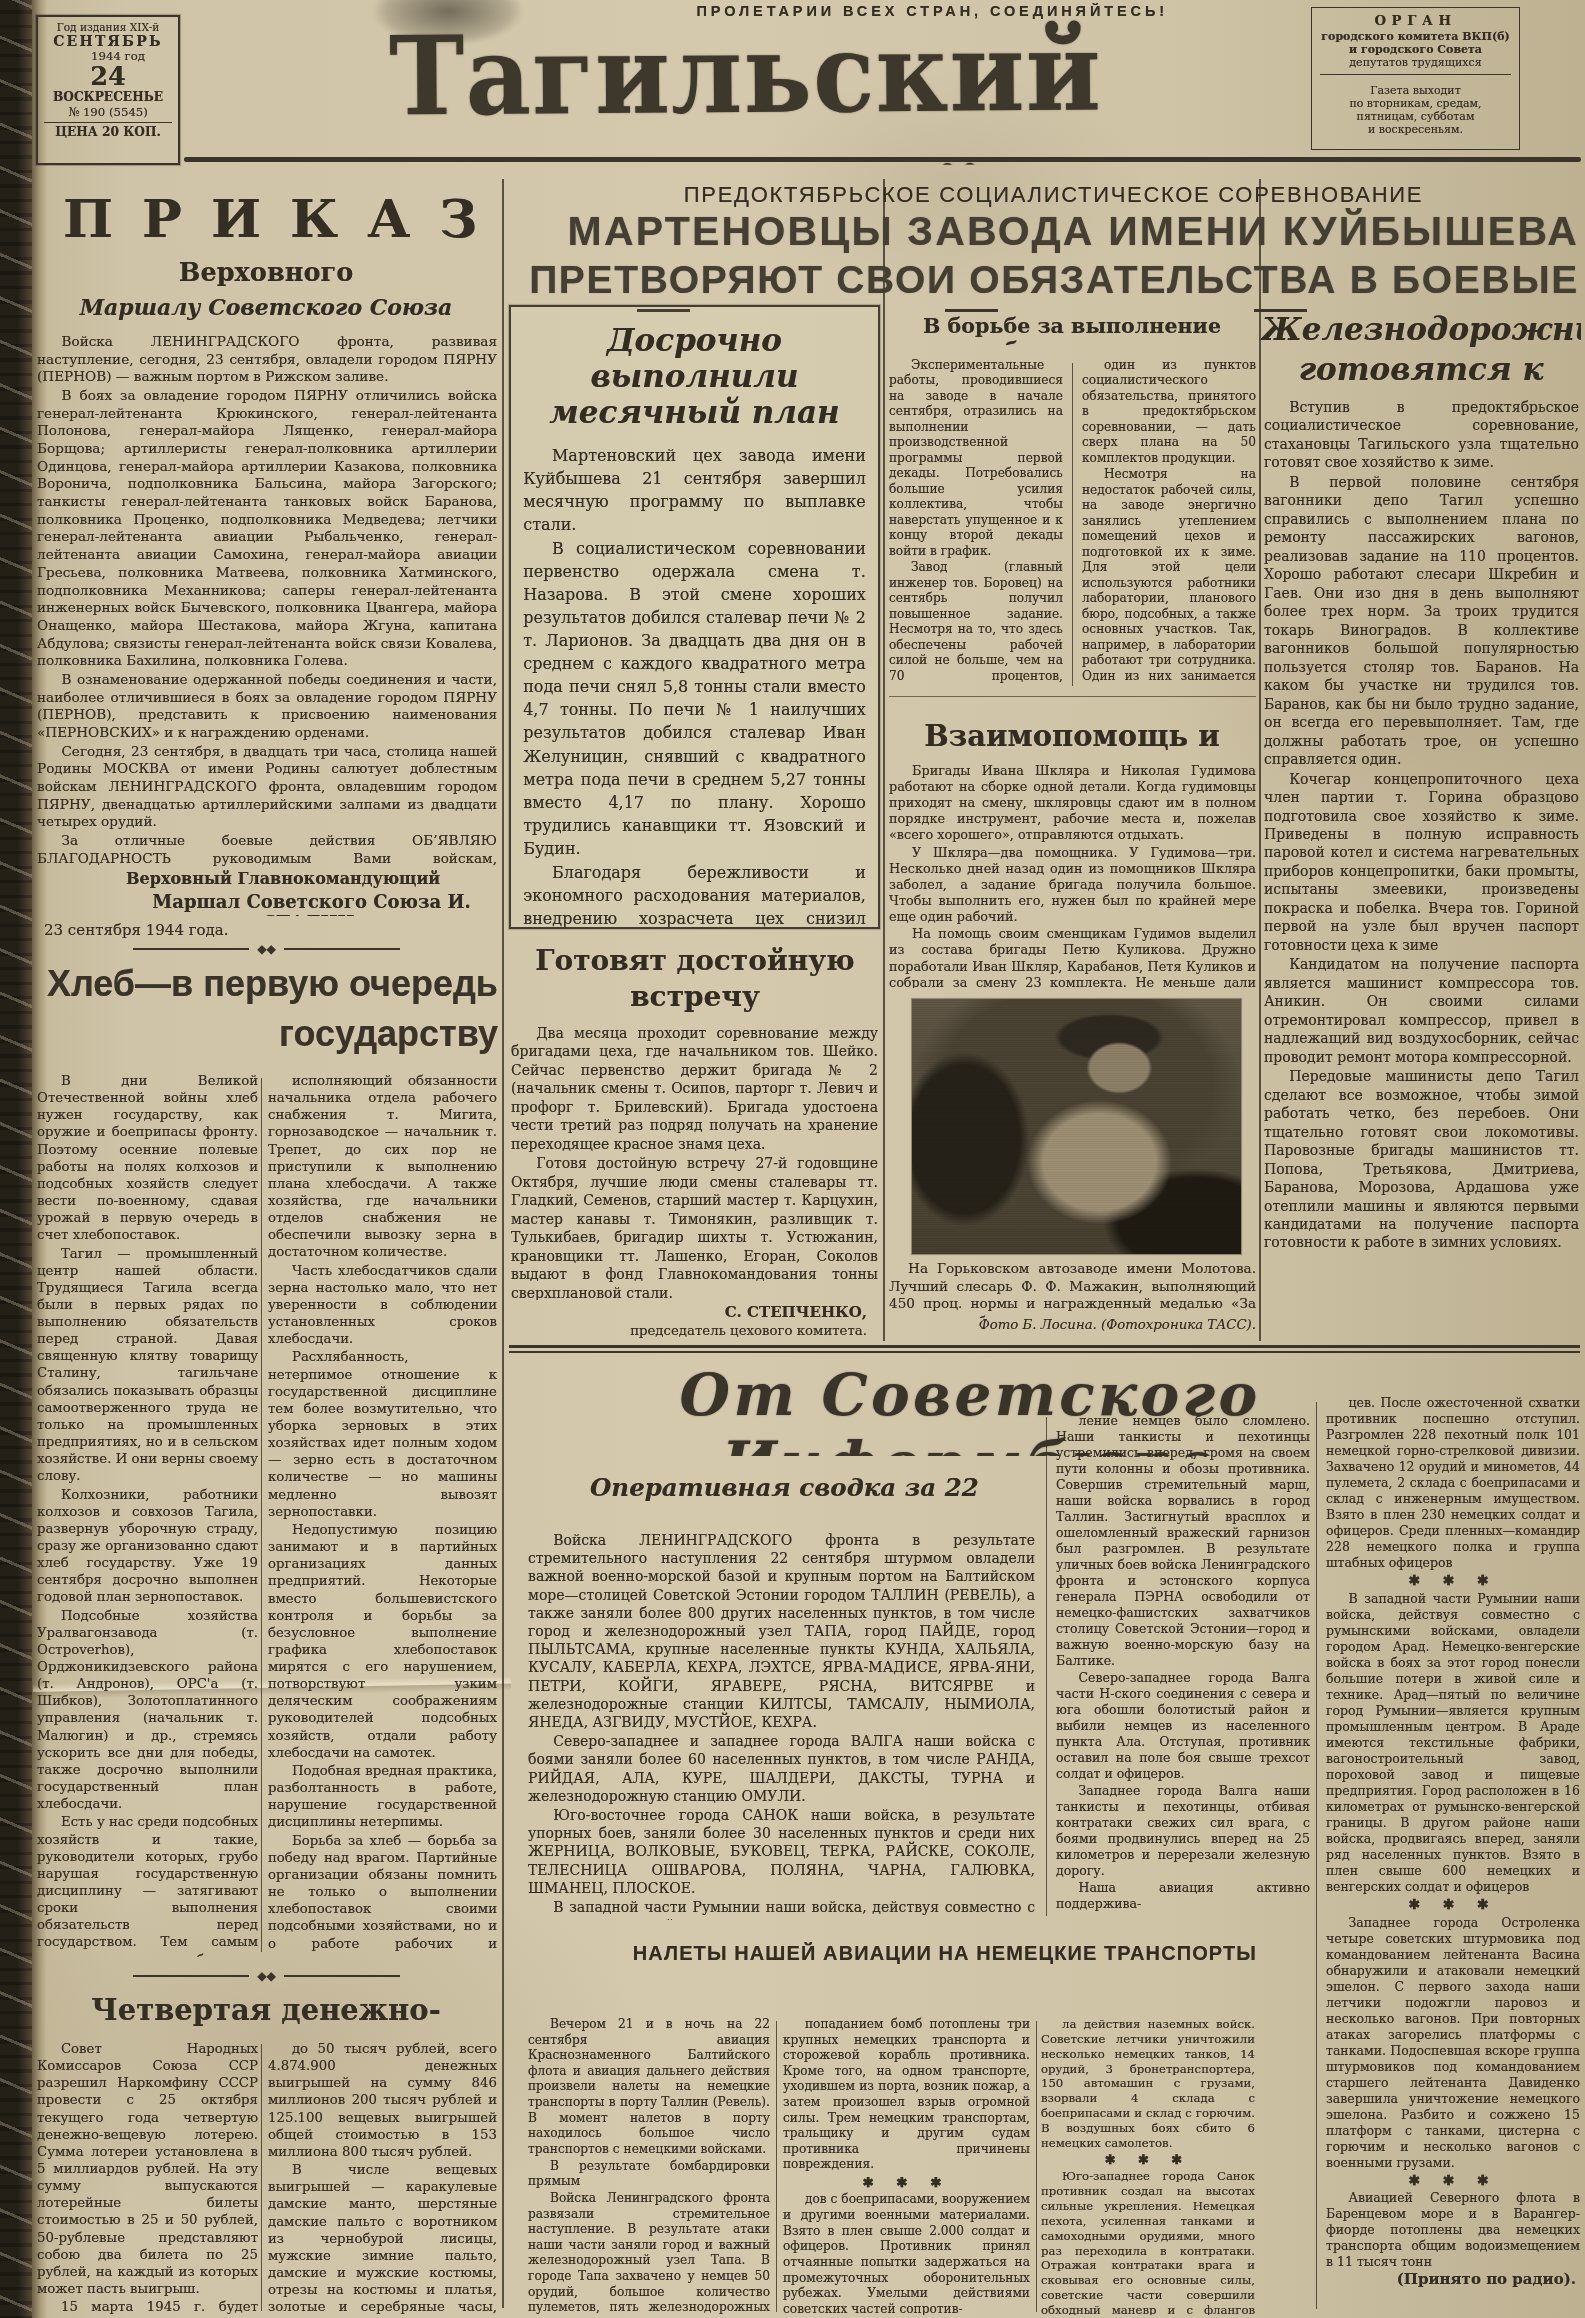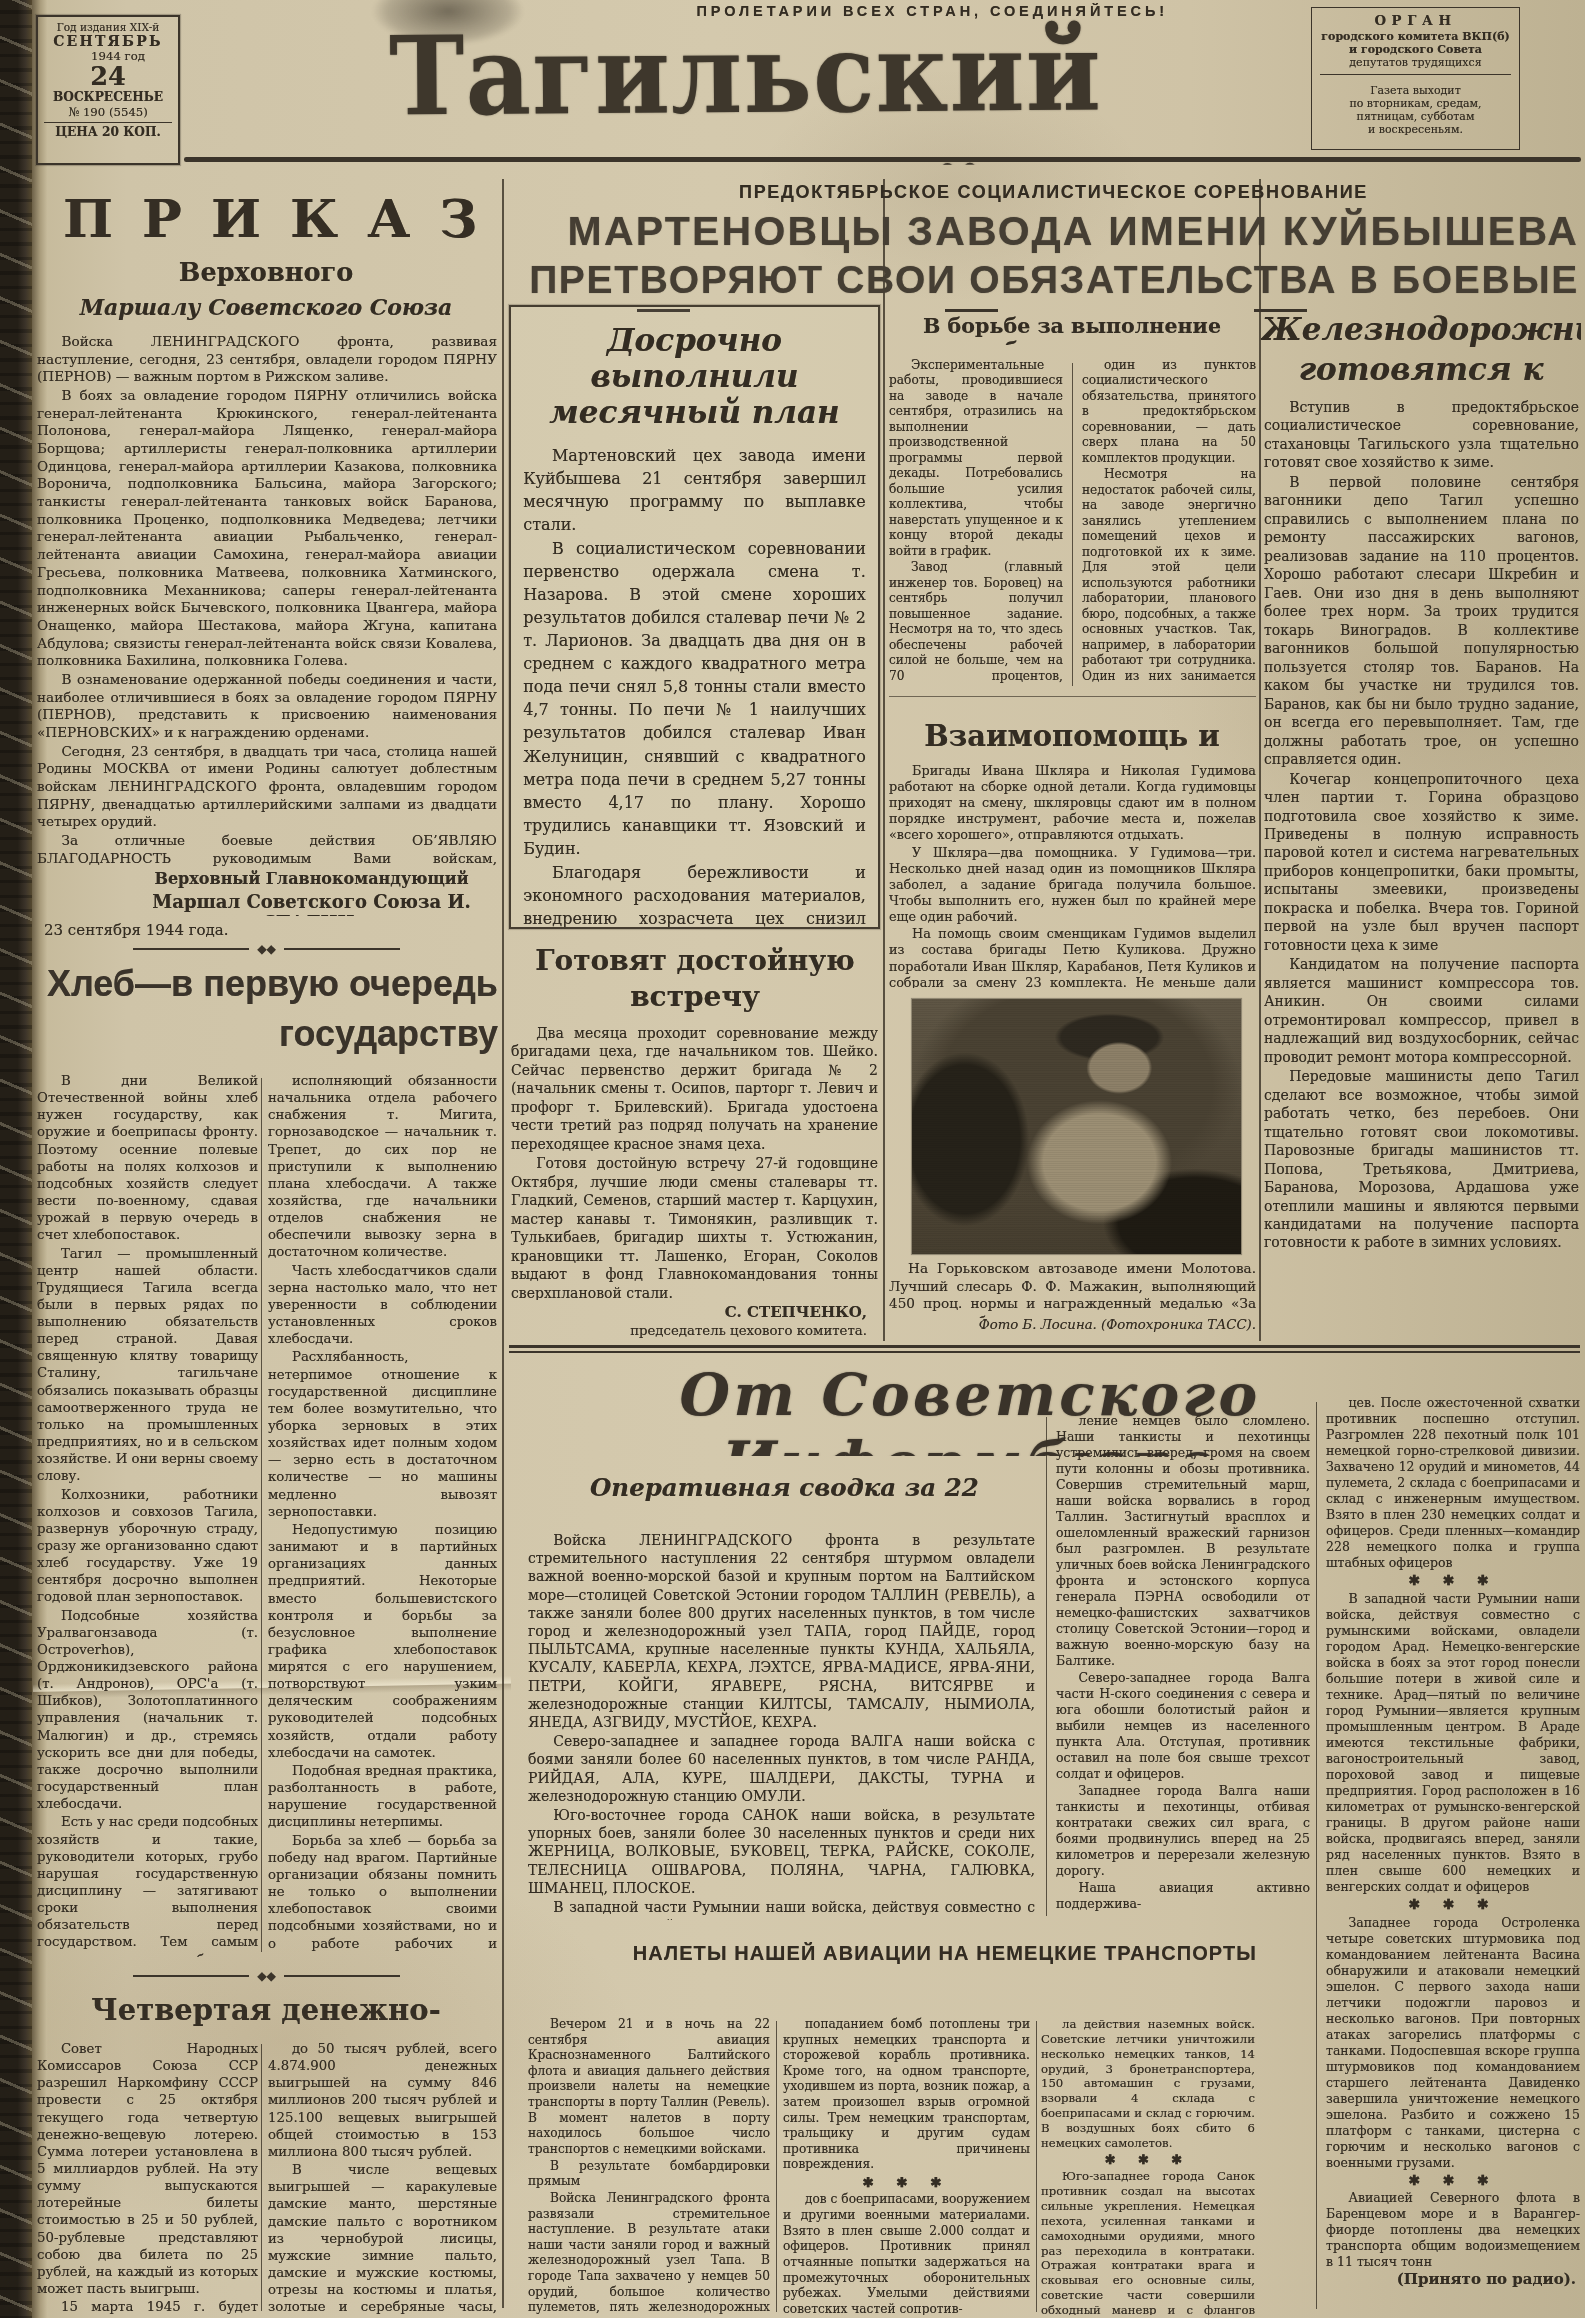--- a/index.html
+++ b/index.html
@@ -79,39 +79,39 @@
     <div class="c" style="font-size:11px;">и воскресеньям.</div>
   </div>
 
   <div class="abs hrule" style="left:184px;top:157px;width:1397px;height:5px;border-radius:2.2px;"></div>
 
   <div class="abs vrule" style="left:502px;top:179px;height:2129px;"></div>
   <div class="abs vrule" style="left:883px;top:179px;height:1162px;"></div>
   <div class="abs vrule" style="left:1259px;top:179px;height:1162px;"></div>
 
   <div class="abs c" style="left:528px;top:182px;width:1051px;height:25.6px;">
-    <span class="sans" style="font-size:18px;font-weight:bold;letter-spacing:1.7px;border-bottom:1.7px solid #3b342a;padding-bottom:15px;">ПРЕДОКТЯБРЬСКОЕ СОЦИАЛИСТИЧЕСКОЕ СОРЕВНОВАНИЕ</span>
+    <span class="sans" style="font-size:22px;font-weight:normal;letter-spacing:1.7px;border-bottom:1.7px solid #3b342a;padding-bottom:15px;">ПРЕДОКТЯБРЬСКОЕ СОЦИАЛИСТИЧЕСКОЕ СОРЕВНОВАНИЕ</span>
   </div>
   <div class="abs c sans" style="left:528px;top:208px;width:1051px;height:51px;font-size:41px;font-weight:bold;letter-spacing:2.2px;color:#453e33;text-shadow:0 0 1.1px rgba(69,62,51,.6);">МАРТЕНОВЦЫ ЗАВОДА ИМЕНИ КУЙБЫШЕВА</div>
   <div class="abs c sans" style="left:528px;top:258px;width:1051px;height:46px;font-size:39px;font-weight:bold;letter-spacing:1.7px;color:#453e33;text-shadow:0 0 1.1px rgba(69,62,51,.6);">ПРЕТВОРЯЮТ СВОИ ОБЯЗАТЕЛЬСТВА В БОЕВЫЕ ДЕЛА</div>
   <div class="abs hrule" style="left:637px;top:309px;width:53px;height:2.8px;"></div>
   <div class="abs hrule" style="left:945px;top:309px;width:53px;height:2.8px;"></div>
   <div class="abs hrule" style="left:1254px;top:309px;width:53px;height:2.8px;"></div>
 
   <div class="abs c serifb" style="left:34px;top:187px;width:464px;height:66px;font-size:53px;letter-spacing:29px;text-indent:29px;color:#352e24;">ПРИКАЗ</div>
   <div class="abs c serifb" style="left:34px;top:257px;width:464px;height:34px;font-size:25.6px;">Верховного Главнокомандующего</div>
   <div class="abs c serifb ital" style="left:34px;top:294px;width:464px;height:31px;font-size:22px;">Маршалу Советского Союза ГОВОРОВУ</div>
   <div class="abs j" style="left:37px;top:333px;width:460px;height:533px;font-size:13.6px;line-height:1.3;">
       <p>Войска ЛЕНИНГРАДСКОГО фронта, развивая наступление, сегодня, 23 сентября, овладели городом ПЯРНУ (ПЕРНОВ) — важным портом в Рижском заливе.</p>
       <p>В боях за овладение городом ПЯРНУ отличились войска генерал-лейтенанта Крюкинского, генерал-лейтенанта Полонова, генерал-майора Лященко, генерал-майора Борщова; артиллеристы генерал-полковника артиллерии Одинцова, генерал-майора артиллерии Казакова, полковника Воронича, подполковника Бальсина, майора Загорского; танкисты генерал-лейтенанта танковых войск Баранова, полковника Проценко, подполковника Медведева; летчики генерал-лейтенанта авиации Рыбальченко, генерал-лейтенанта авиации Самохина, генерал-майора авиации Гресьева, полковника Матвеева, полковника Хатминского, подполковника Механникова; саперы генерал-лейтенанта инженерных войск Бычевского, полковника Цвангера, майора Онащенко, майора Шестакова, майора Жгуна, капитана Абдулова; связисты генерал-лейтенанта войск связи Ковалева, полковника Бахилина, полковника Голева.</p>
       <p>В ознаменование одержанной победы соединения и части, наиболее отличившиеся в боях за овладение городом ПЯРНУ (ПЕРНОВ), представить к присвоению наименования «ПЕРНОВСКИХ» и к награждению орденами.</p>
       <p>Сегодня, 23 сентября, в двадцать три часа, столица нашей Родины МОСКВА от имени Родины салютует доблестным войскам ЛЕНИНГРАДСКОГО фронта, овладевшим городом ПЯРНУ, двенадцатью артиллерийскими залпами из двадцати четырех орудий.</p>
       <p>За отличные боевые действия ОБ’ЯВЛЯЮ БЛАГОДАРНОСТЬ руководимым Вами войскам, участвовавшим в боях за освобождение города ПЯРНУ.</p>
     </div>
-  <div class="abs serifb" style="left:37px;top:869px;width:460px;height:22px;font-size:16px;text-align:center;padding-left:89px;box-sizing:border-box;">Верховный Главнокомандующий</div>
+  <div class="abs serifb" style="left:37px;top:869px;width:460px;height:22px;font-size:16px;padding-left:89px;box-sizing:border-box;">Верховный Главнокомандующий</div>
   <div class="abs serifb" style="left:37px;top:891px;width:460px;height:24.5px;font-size:18px;text-align:center;padding-left:89px;box-sizing:border-box;">Маршал Советского Союза И. СТАЛИН.</div>
   <div class="abs" style="left:44px;top:921px;width:278px;height:20px;font-size:15px;">23 сентября 1944 года.</div>
   <div class="abs orn" style="left:133px;top:942px;width:267px;height:14.5px;font-size:12.2px;">
       <span>◆◆</span>
     </div>
 
   <div class="abs c sans" style="left:34px;top:963px;width:464px;height:48px;font-size:36px;font-weight:bold;color:#3a332a;">Хлеб—в первую очередь</div>
   <div class="abs c sans" style="left:34px;top:1013px;width:464px;height:48px;font-size:36px;font-weight:bold;color:#3a332a;">государству</div>
   <div class="abs j" style="left:37px;top:1072px;width:221px;height:885px;font-size:13.3px;line-height:1.29;">
       <p>В дни Великой Отечественной войны хлеб нужен государству, как оружие и боеприпасы фронту. Поэтому осенние полевые работы на полях колхозов и подсобных хозяйств следует вести по-военному, сдавая урожай в первую очередь в счет хлебопоставок.</p>

